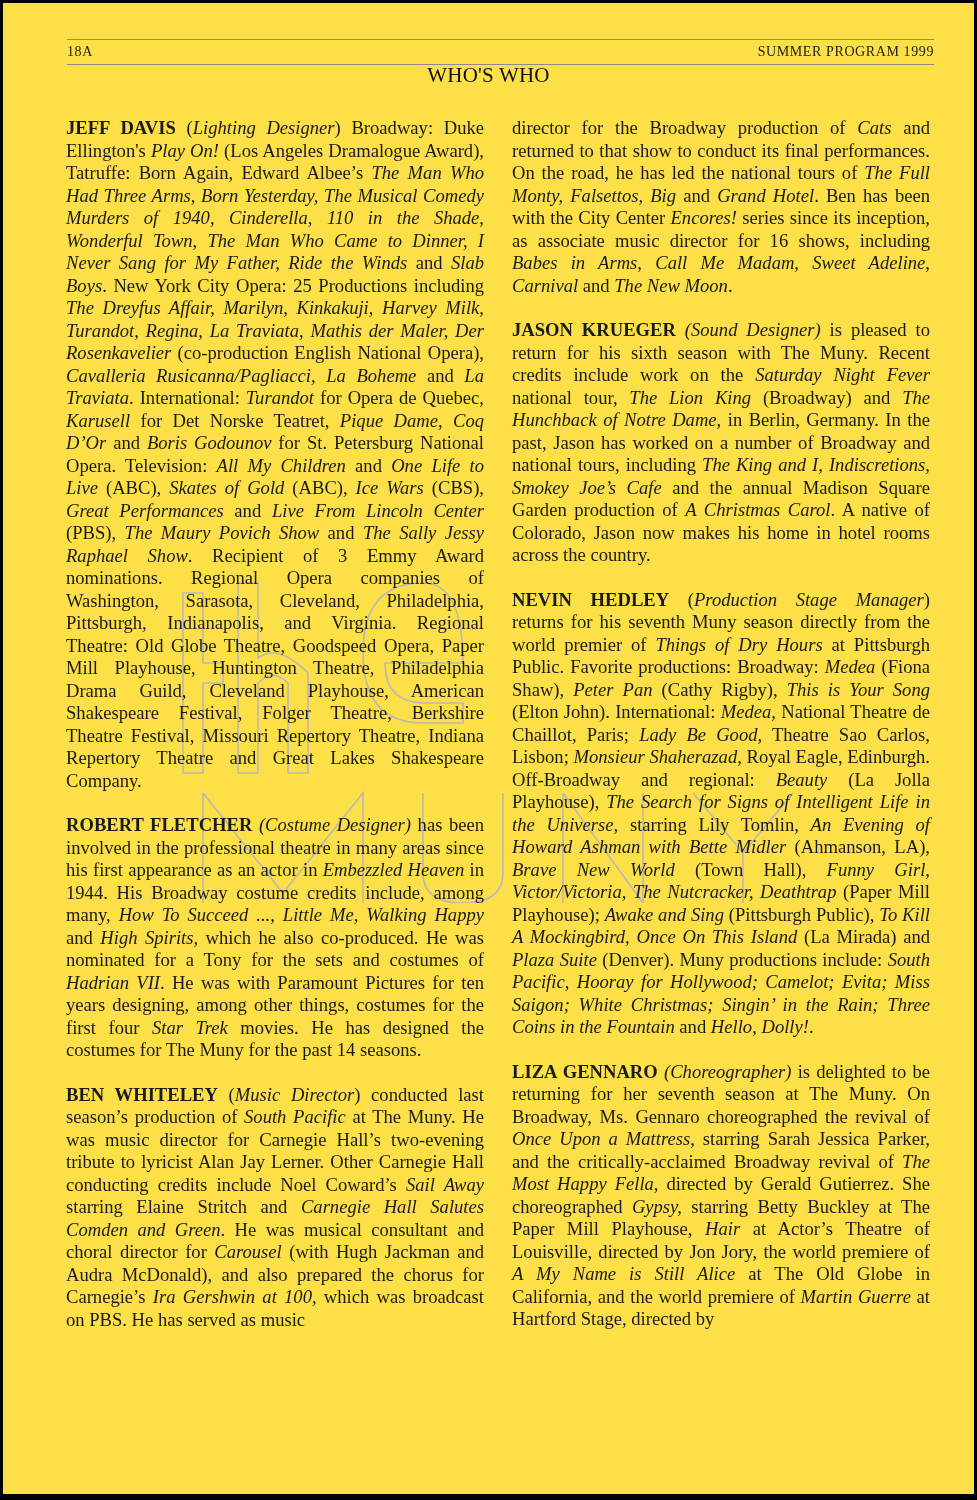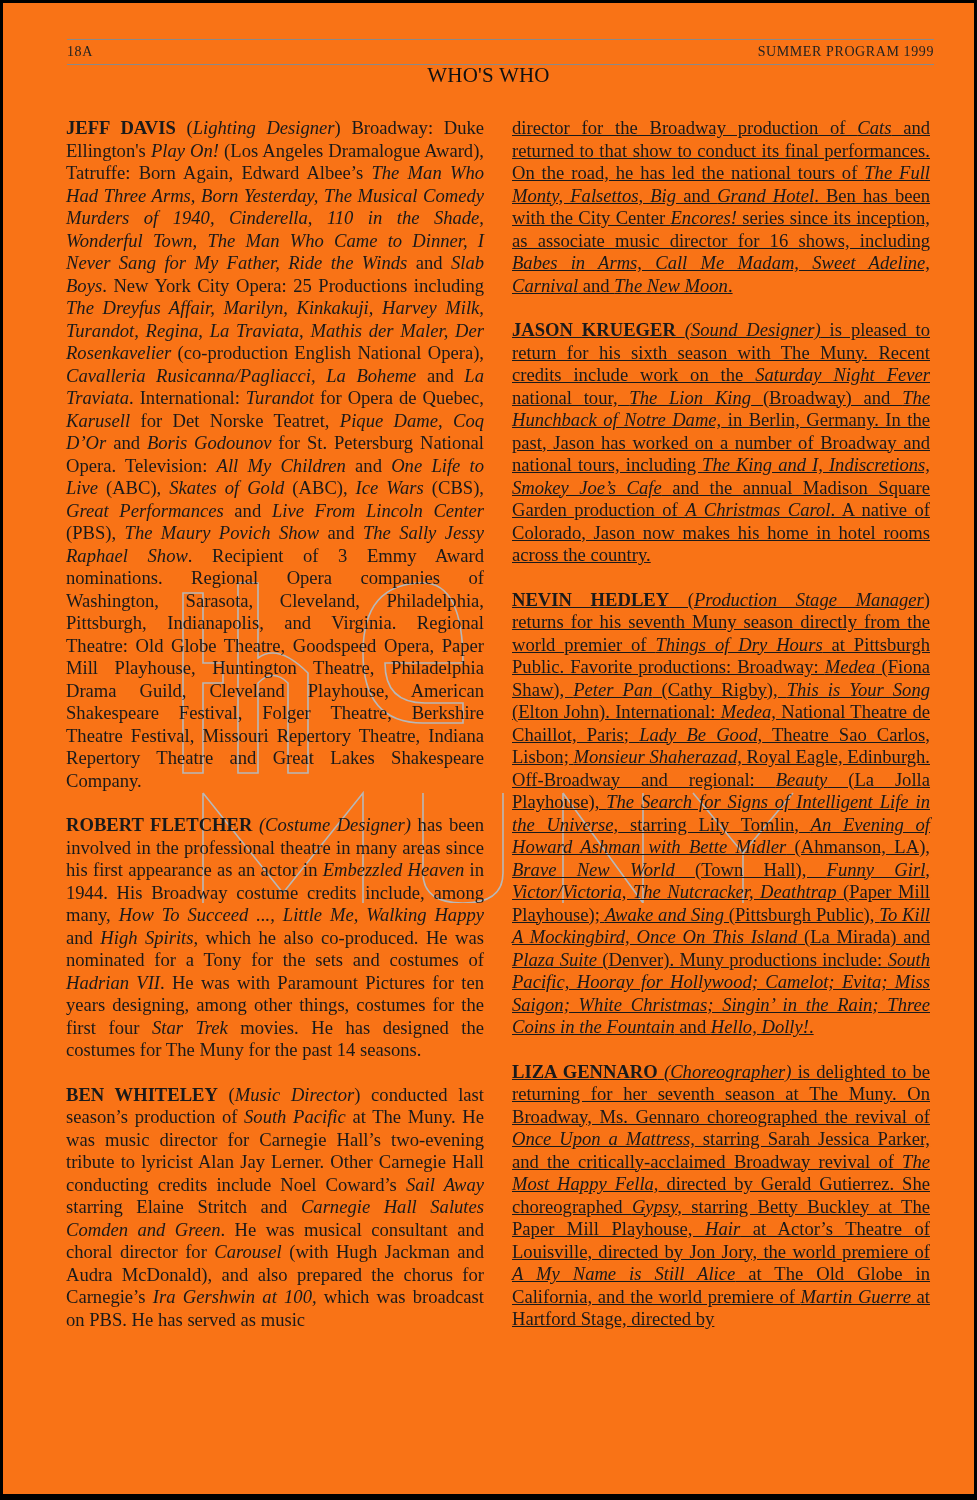--- a/index.html
+++ b/index.html
@@ -1,19 +1,19 @@
 <!DOCTYPE html>
 <html><head>
   <meta charset="utf-8">
   <style>
     html, body { margin: 0; padding: 0; background: #000; }
     body { width: 977px; height: 1500px; overflow: hidden; }
     .page {
       position: absolute; left: 3px; top: 3px; width: 971px; height: 1491px;
-      background: #f97316; box-sizing: border-box;
+      background: #fde047; box-sizing: border-box;
       font-family: "DejaVu Serif", "Liberation Serif", serif;
       color: #1a1a1a; overflow: hidden;
     }
     .running-head {
       position: absolute; left: 64px; right: 40px; top: 36px; height: 24px;
       border-top: 1px solid #8a8a8a; border-bottom: 1px solid #8a8a8a;
       display: flex; justify-content: space-between; align-items: center;
       font-family: "Liberation Serif", serif; font-size: 14px; letter-spacing: 0.6px; color: #222;
     }
     .title {
@@ -24,21 +24,21 @@
     .watermark {
       position: absolute; left: 160px; top: 560px; width: 660px; height: 340px;
       pointer-events: none;
     }
     .col {
       position: absolute; top: 114px; width: 418px;
       font-family: "Liberation Serif", serif; font-size: 18.6px; line-height: 22.5px;
       text-align: justify; hyphens: none;
     }
     .col.left { left: 63px; }
-    .col.right { left: 509px; text-decoration: underline; }
+    .col.right { left: 509px; }
     .bio { margin: 0 0 22px 0; }
     .bio .name { font-weight: bold; }
     .bio i { font-style: italic; }
   </style>
 </head>
 <body>
 
 <div class="page">
 
   <div class="running-head">

